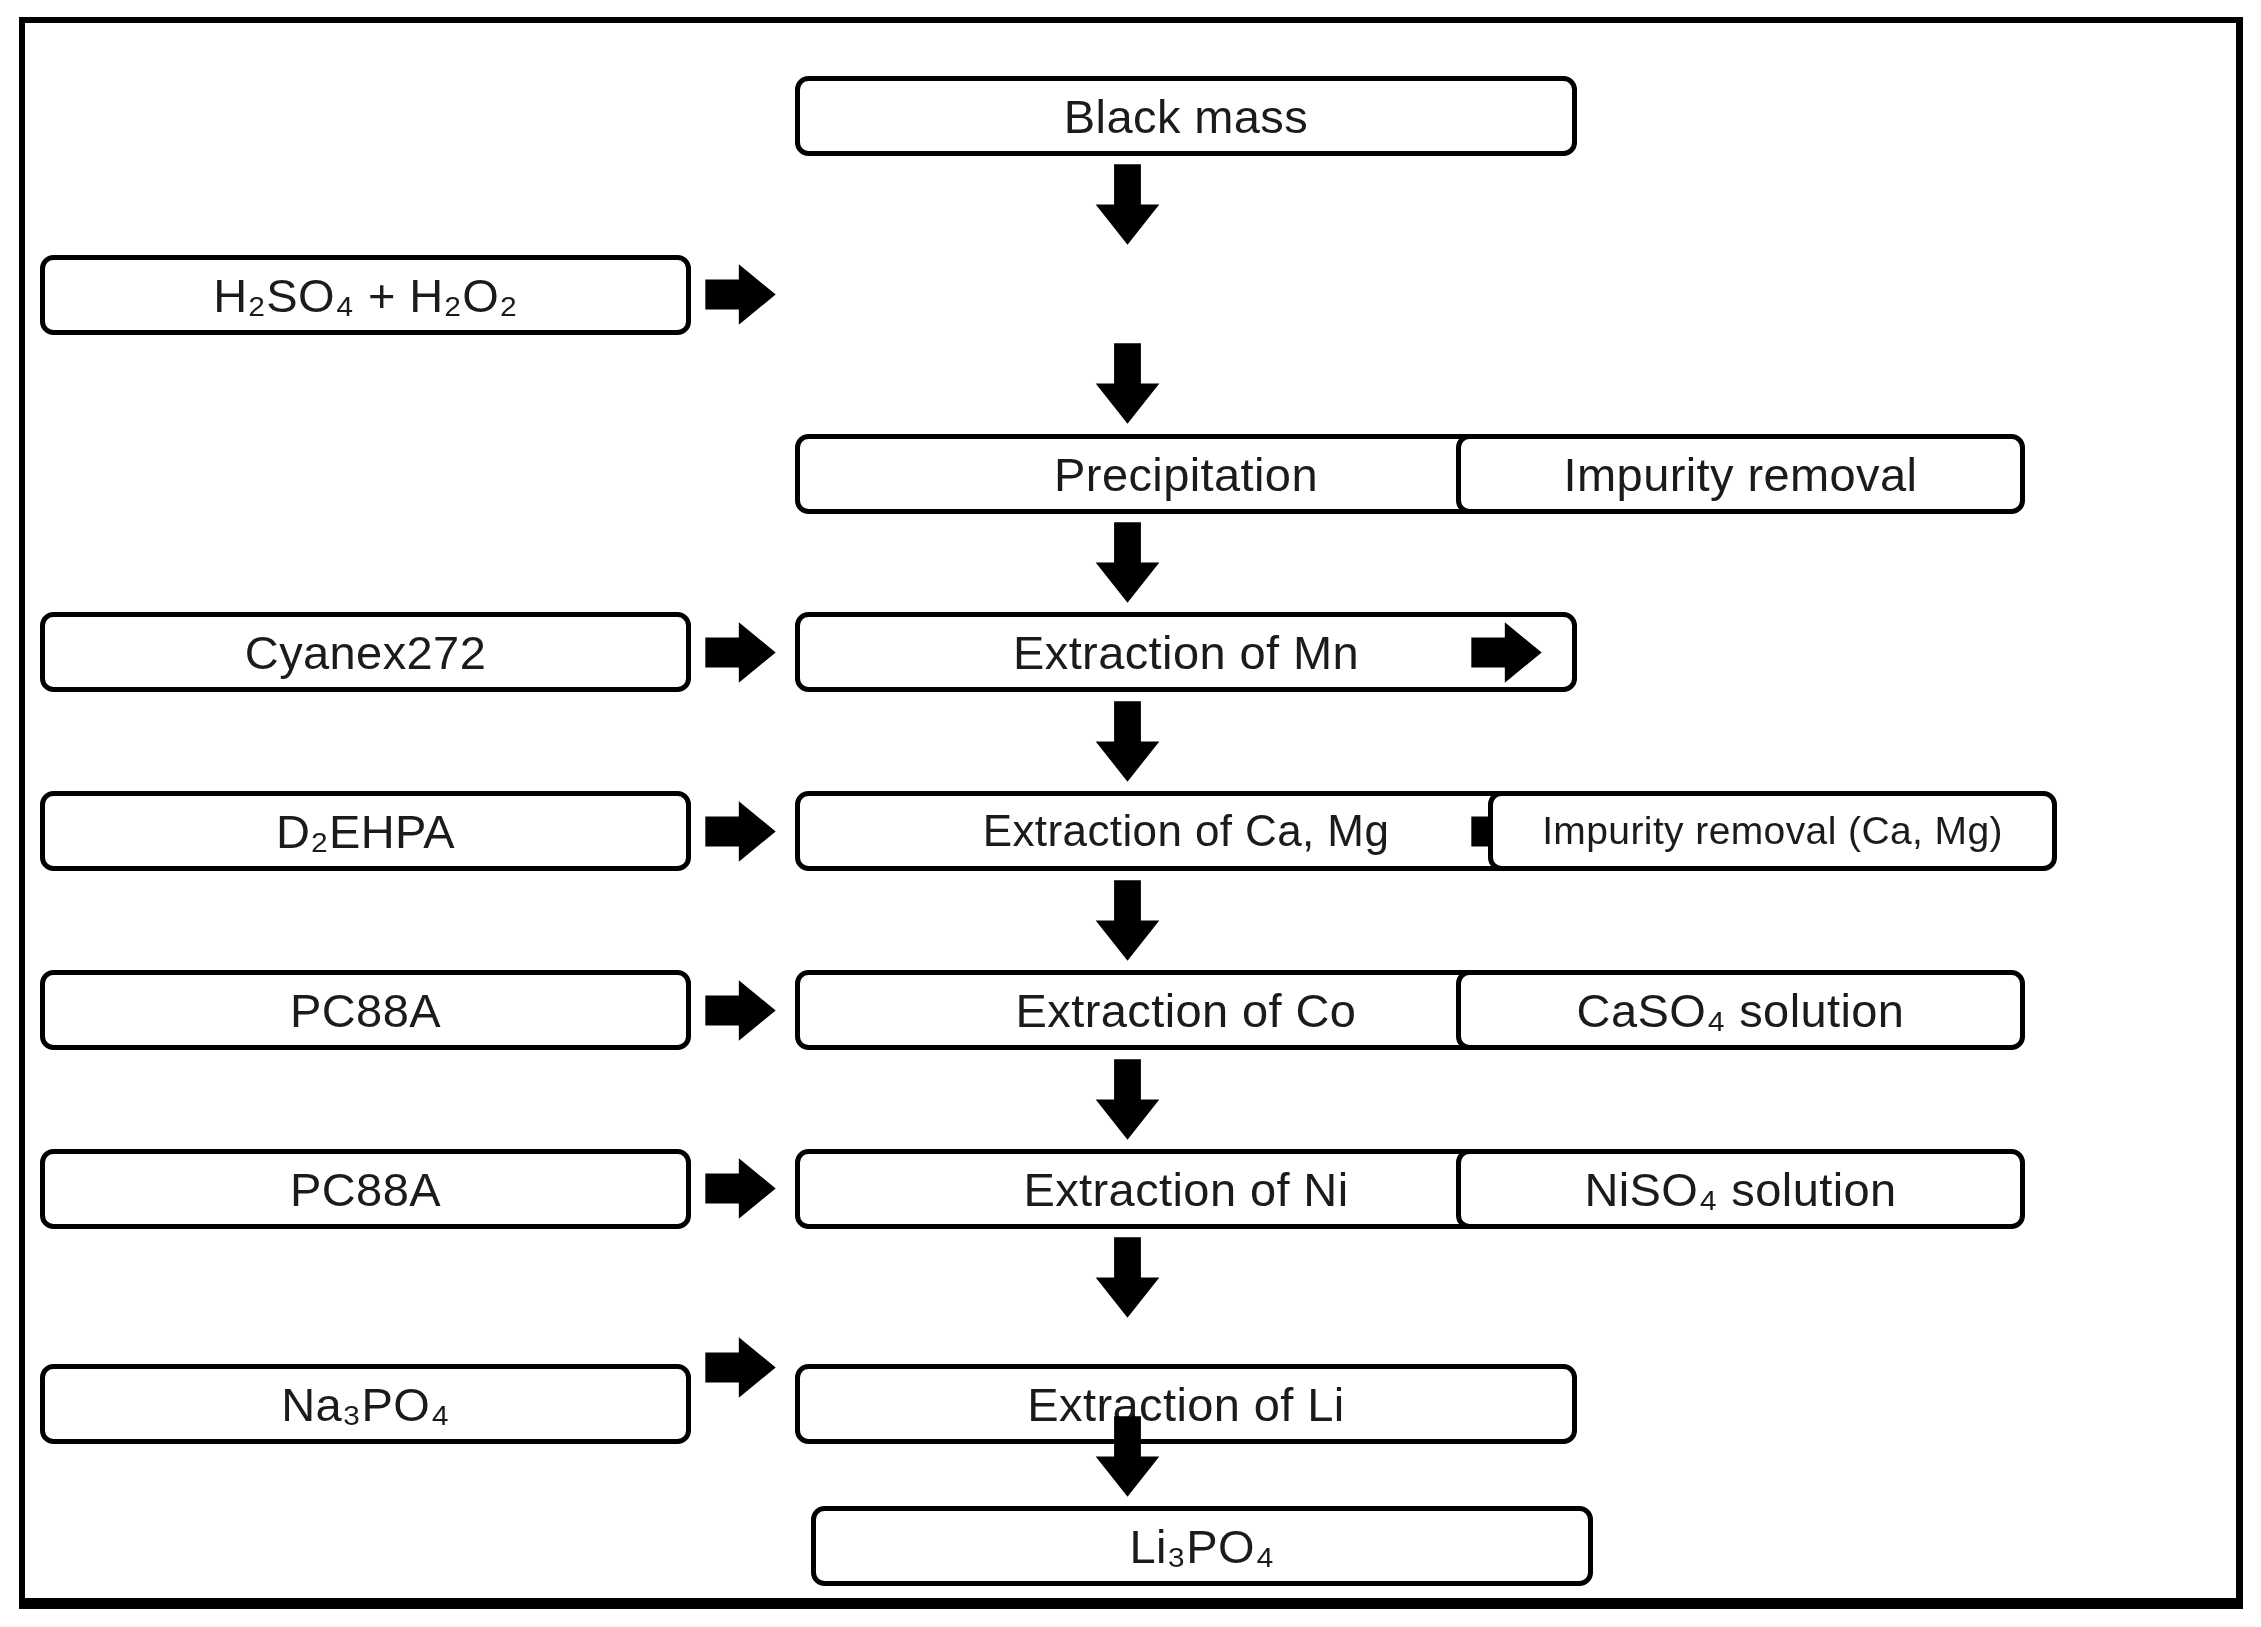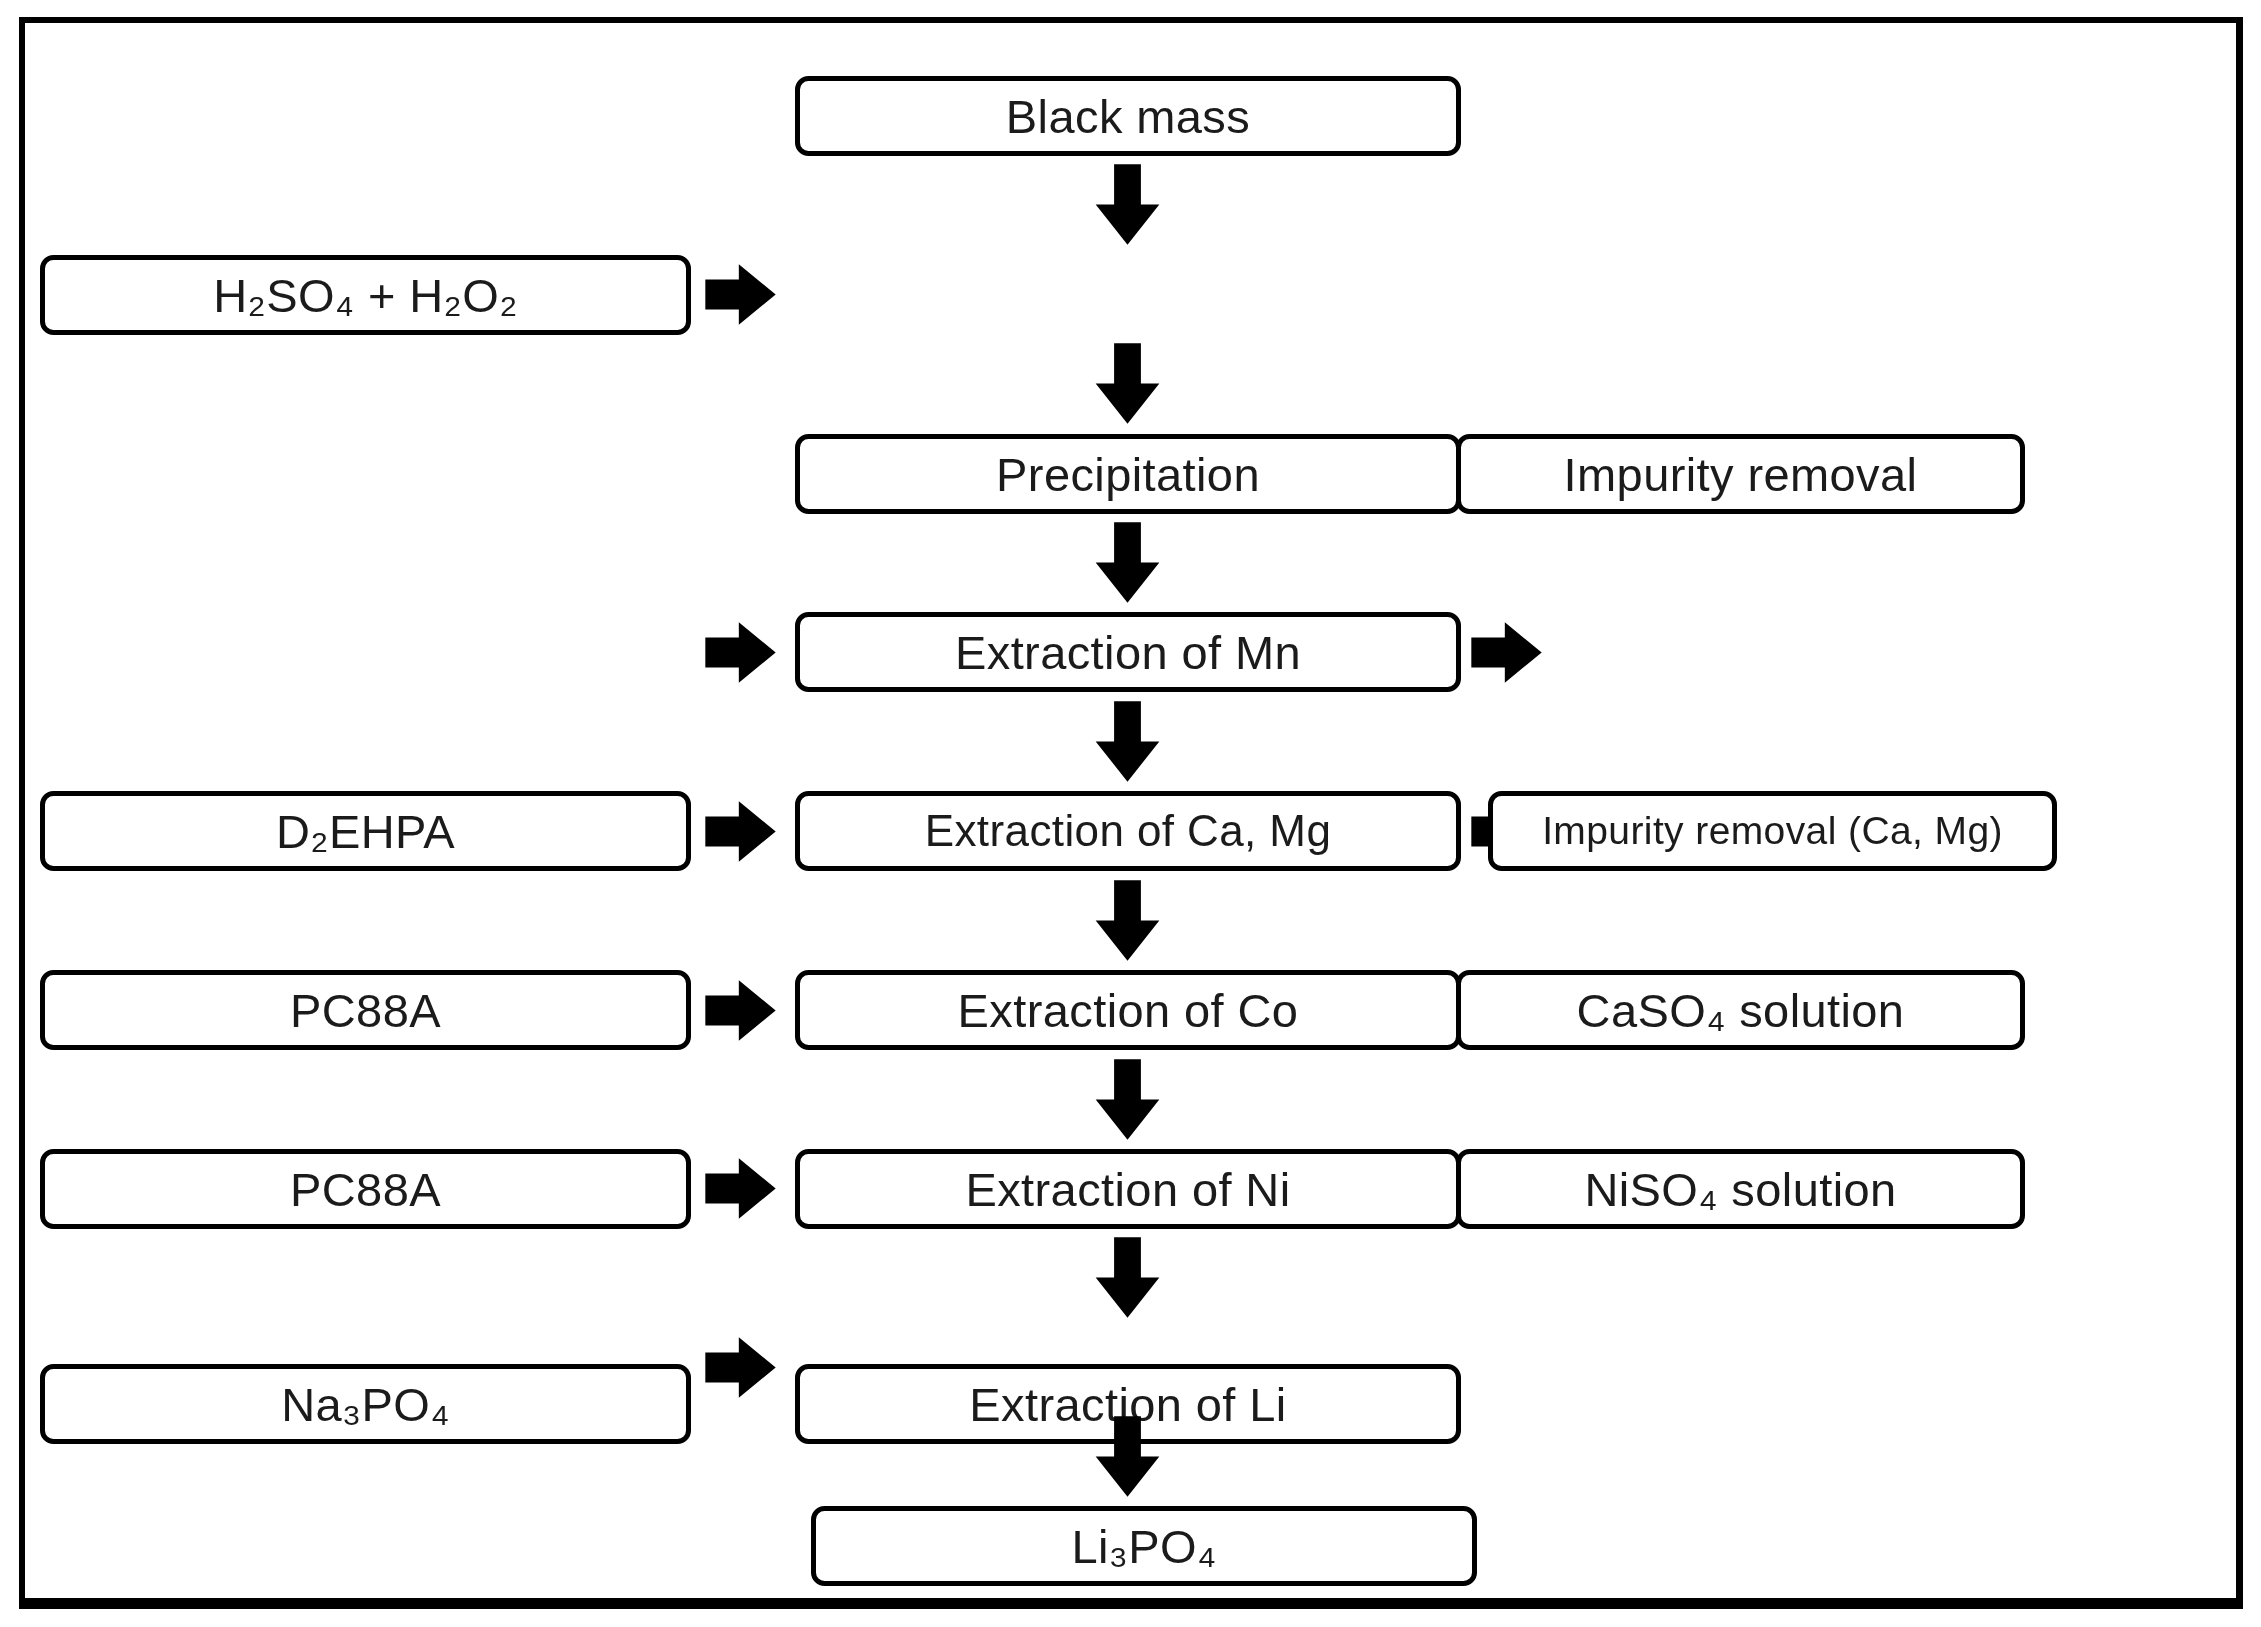--- a/index.html
+++ b/index.html
@@ -35,21 +35,21 @@
     box-sizing: border-box;
     display: flex;
     align-items: center;
     justify-content: center;
     font-size: 47px;
     color: #1b1b1b;
     letter-spacing: 0.4px;
     white-space: nowrap;
   }
   .col-left   { left: 40px;   width: 651px; }
-  .col-center { left: 795px;  width: 666px; }
+  .col-center { left: 795px;  width: 782px; }
   .col-right  { left: 1456px; width: 569px; }
   .r0 { top: 76px; }   .r1 { top: 255px; }  .r2 { top: 434px; }
   .r3 { top: 612px; }  .r4 { top: 791px; }  .r5 { top: 970px; }
   .r6 { top: 1149px; } .r7 { top: 1364px; } .r8 { top: 1506px; margin-left: 16px; }
   .box.mid   { font-size: 44px; }
   .box.small { font-size: 39px; margin-left: 32px; }
   .arrow-right {
     position: absolute;
     width: 71px;
     height: 67px;
@@ -86,20 +86,21 @@
   </div>
 
   <div class="box col-center r2">Precipitation</div>
   <div class="arrow-right gap2 ar2">
     <svg viewBox="0 0 84 80">
         <path d="M0 22 H40 V4 L84 40 L40 76 V58 H0 Z" fill="#000"></path>
       </svg>
   </div>
   <div class="box col-right r2">Impurity removal</div>
 
+  <div class="box col-left r3">Cyanex272</div>
   <div class="arrow-right gap1 ar3">
     <svg viewBox="0 0 84 80">
         <path d="M0 22 H40 V4 L84 40 L40 76 V58 H0 Z" fill="#000"></path>
       </svg>
   </div>
   <div class="box col-center r3">Extraction of Mn</div>
   <div class="arrow-right gap2 ar3">
     <svg viewBox="0 0 84 80">
         <path d="M0 22 H40 V4 L84 40 L40 76 V58 H0 Z" fill="#000"></path>
       </svg>

